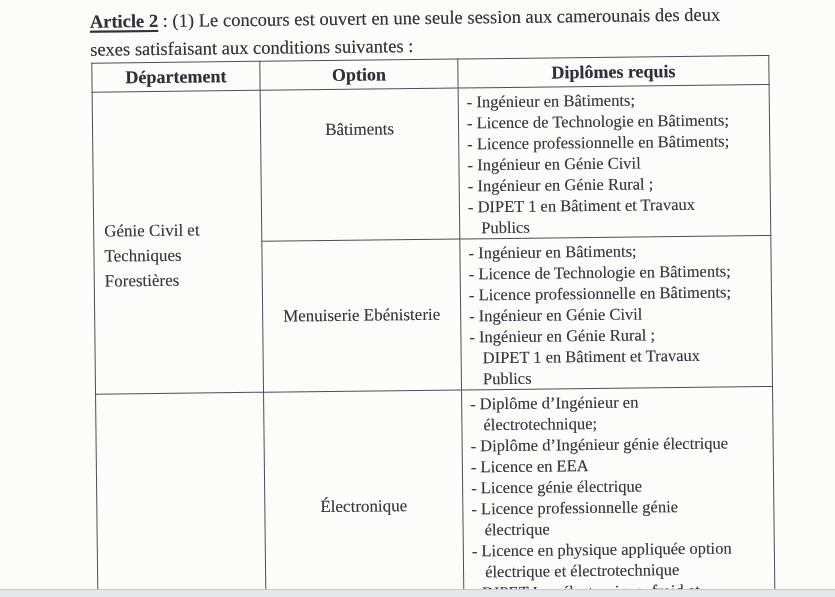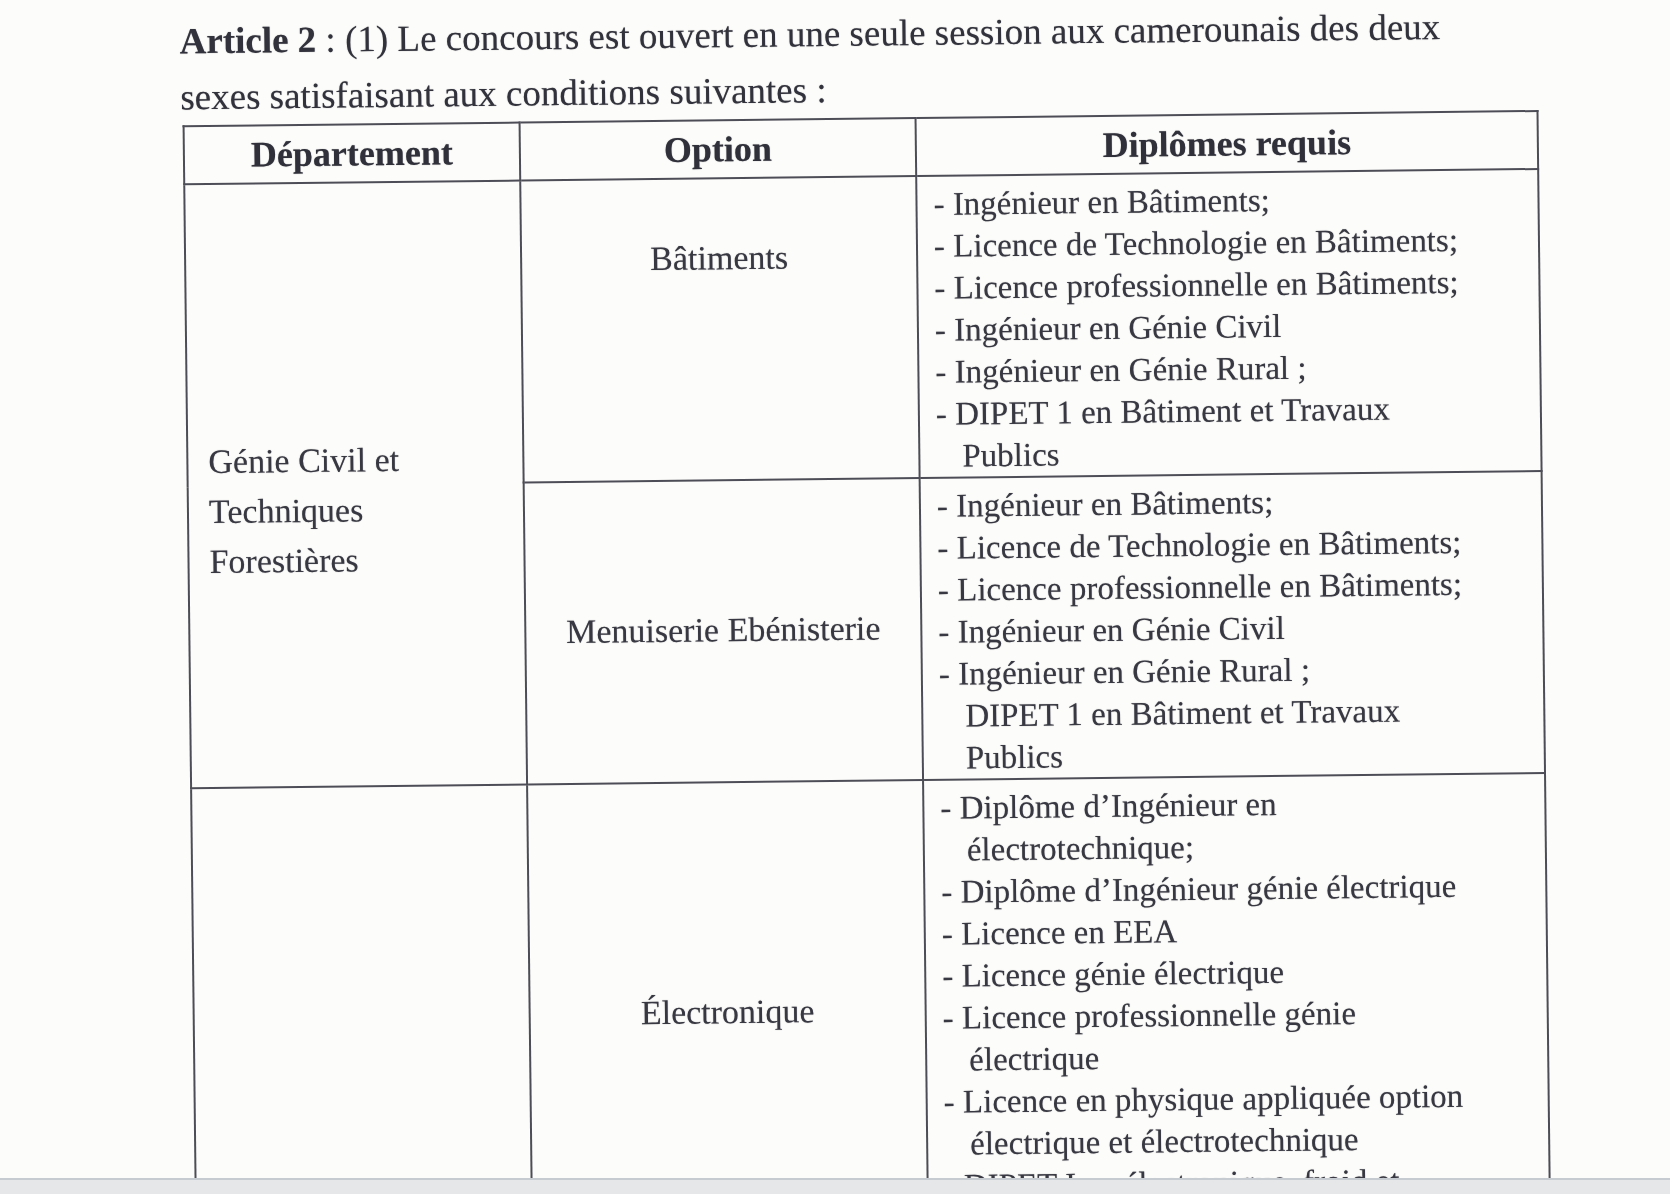--- a/index.html
+++ b/index.html
@@ -20,20 +20,21 @@
   .intro{
     position:absolute;left:93px;top:5px;width:700px;
     margin:0;
     font-size:18.5px;line-height:27.5px;
     color:#32323c;
     white-space:nowrap;
     text-shadow:0 0 0.5px rgba(56,56,66,0.55);
   }
   .intro .art{
     font-weight:bold;
+    text-decoration:underline;
     text-decoration-thickness:2px;
     text-underline-offset:3px;
     text-align:center;
   }
   
   table.doc-table{
     position:absolute;left:94px;top:59px;
     width:677px;
     border-collapse:collapse;
     table-layout:fixed;

